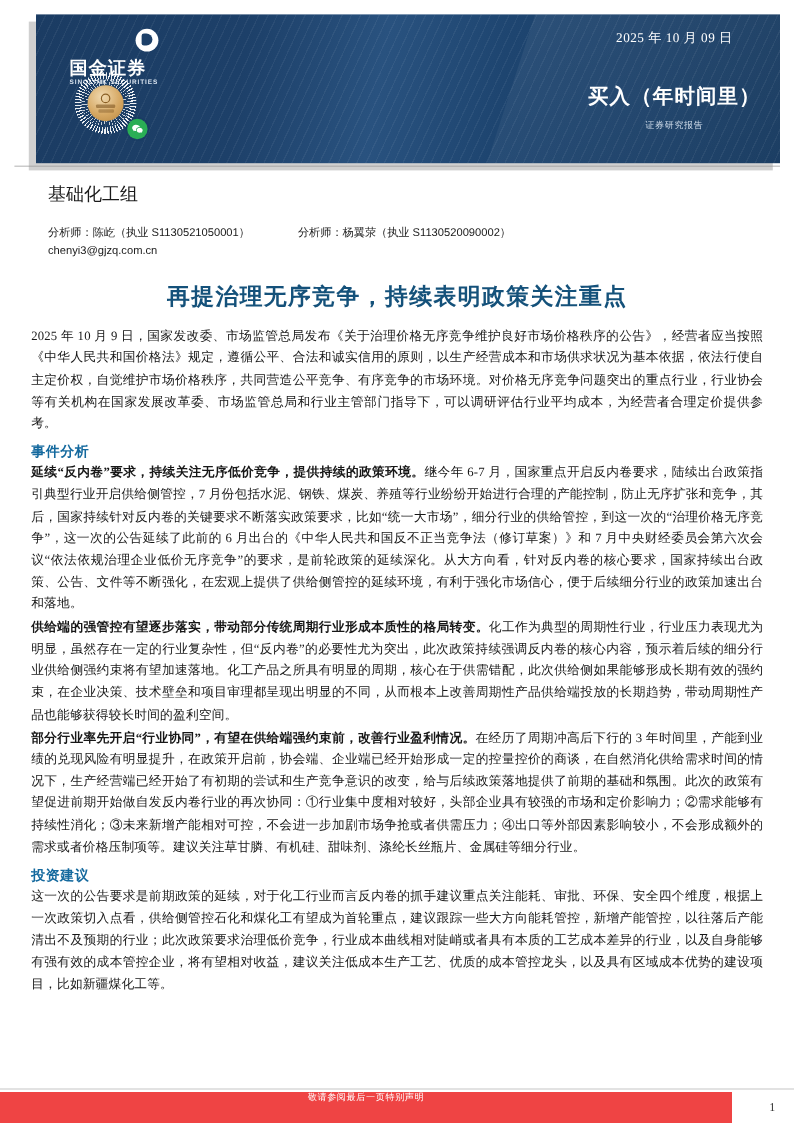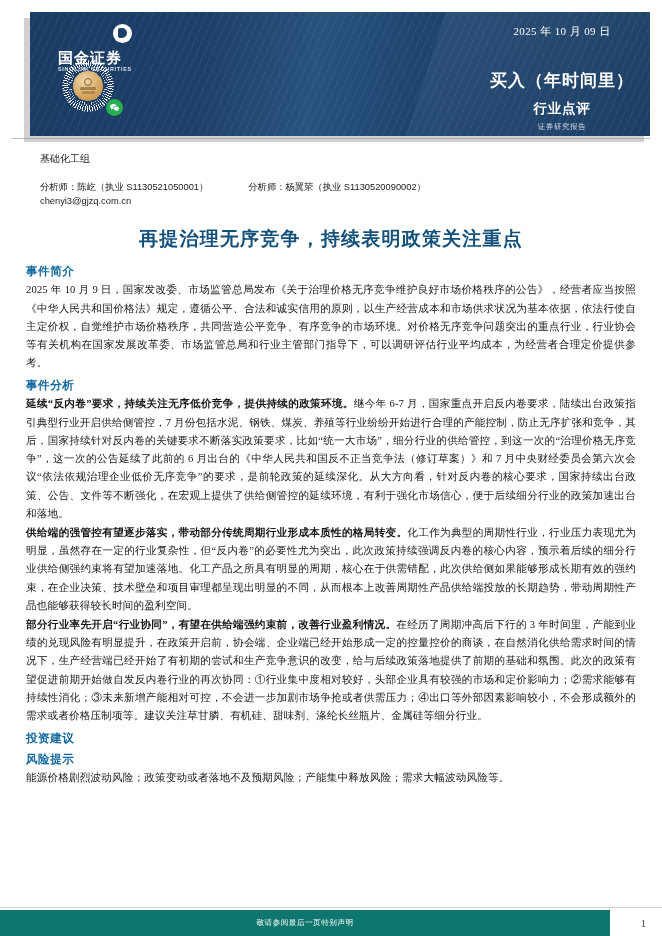--- a/index.html
+++ b/index.html
@@ -220,21 +220,21 @@
     background: #bfbfbf;
     margin: 2px 12px 0 12px;
   }
   .analysts {
     margin: 12px 0 0 40px;
     font-family: "Liberation Sans", sans-serif;
     font-size: 9.3px;
     color: #1a1a1a;
     line-height: 1.55;
   }
-  .analysts .grp { font-size: 10px; }
+  .analysts .grp { font-size: 15px; }
   .analyst-cols {
     display: flex;
     gap: 40px;
     margin-top: 13px;
   }
   .analyst-col .nm { white-space: nowrap; }
   .analyst-col .em { white-space: nowrap; }
 
   
   .doc-title {
@@ -273,23 +273,22 @@
 
   
   .footer {
     position: absolute;
     left: 0; right: 0; bottom: 0;
     height: 26px;
   }
   .footer-bar {
     position: absolute;
     left: 0; right: 52px; top: 0; bottom: 0;
-    background: #0f766e;
-    display: flex;
-    align-items: center;
+    background: #ef4444;
+    display: flex;
     justify-content: center;
   }
   .footer-note {
     color: #ffffff;
     font-family: "Liberation Sans", sans-serif;
     font-size: 7.6px;
     letter-spacing: 0.5px;
   }
   .footer-page {
     position: absolute;
@@ -336,21 +335,20 @@
           <path d="M9.2 4.3C5.4 4.3 2.4 6.8 2.4 9.9c0 1.8 1 3.3 2.6 4.4l-.6 2 2.3-1.2c.8.2 1.6.4 2.5.4h.5c-.2-.5-.3-1.1-.3-1.6 0-3 2.9-5.5 6.5-5.5h.6c-.6-2.4-3.2-4.1-7.3-4.1z" fill="#ffffff"></path>
           <path d="M21.6 14.1c0-2.5-2.5-4.5-5.5-4.5s-5.5 2-5.5 4.5 2.5 4.5 5.5 4.5c.7 0 1.4-.1 2-.3l1.9 1-.5-1.6c1.3-.8 2.1-2.1 2.1-3.6z" fill="#ffffff"></path>
         </svg>
       </div>
     </div>
 
 
     <div class="banner-right">
       <div class="banner-date">2025 年 10 月 09 日</div>
       <div class="banner-rating">买入（年时间里）</div>
-      <div class="banner-subtype">行业点评</div>
       <div class="banner-kind">证券研究报告</div>
     </div>
 
   </div>
 </div>
 
 <div class="rule"></div>
 
 <div class="analysts">
   <div class="grp">基础化工组</div>
@@ -363,39 +361,35 @@
       <div class="nm">分析师：杨翼荥（执业 S1130520090002）</div>
     </div>
   </div>
 </div>
 
 <div class="doc-title">再提治理无序竞争，持续表明政策关注重点</div>
 
 <div class="content">
 
   <div>
-    <div class="sec-head">事件简介</div>
     <p class="para"><span>2025 年 10 月 9 日，国家发改委、市场监管总局发布《关于治理价格无序竞争维护良好市场价格秩序的公告》，经营者应当按照《中华人民共和国价格法》规定，遵循公平、合法和诚实信用的原则，以生产经营成本和市场供求状况为基本依据，依法行使自主定价权，自觉维护市场价格秩序，共同营造公平竞争、有序竞争的市场环境。对价格无序竞争问题突出的重点行业，行业协会等有关机构在国家发展改革委、市场监管总局和行业主管部门指导下，可以调研评估行业平均成本，为经营者合理定价提供参考。</span></p>
   </div>
 
   <div>
     <div class="sec-head">事件分析</div>
     <p class="para"><b class="lead">延续“反内卷”要求，持续关注无序低价竞争，提供持续的政策环境。</b><span>继今年 6-7 月，国家重点开启反内卷要求，陆续出台政策指引典型行业开启供给侧管控，7 月份包括水泥、钢铁、煤炭、养殖等行业纷纷开始进行合理的产能控制，防止无序扩张和竞争，其后，国家持续针对反内卷的关键要求不断落实政策要求，比如“统一大市场”，细分行业的供给管控，到这一次的“治理价格无序竞争”，这一次的公告延续了此前的 6 月出台的《中华人民共和国反不正当竞争法（修订草案）》和 7 月中央财经委员会第六次会议“依法依规治理企业低价无序竞争”的要求，是前轮政策的延续深化。从大方向看，针对反内卷的核心要求，国家持续出台政策、公告、文件等不断强化，在宏观上提供了供给侧管控的延续环境，有利于强化市场信心，便于后续细分行业的政策加速出台和落地。</span></p>
     <p class="para"><b class="lead">供给端的强管控有望逐步落实，带动部分传统周期行业形成本质性的格局转变。</b><span>化工作为典型的周期性行业，行业压力表现尤为明显，虽然存在一定的行业复杂性，但“反内卷”的必要性尤为突出，此次政策持续强调反内卷的核心内容，预示着后续的细分行业供给侧强约束将有望加速落地。化工产品之所具有明显的周期，核心在于供需错配，此次供给侧如果能够形成长期有效的强约束，在企业决策、技术壁垒和项目审理都呈现出明显的不同，从而根本上改善周期性产品供给端投放的长期趋势，带动周期性产品也能够获得较长时间的盈利空间。</span></p>
     <p class="para"><b class="lead">部分行业率先开启“行业协同”，有望在供给端强约束前，改善行业盈利情况。</b><span>在经历了周期冲高后下行的 3 年时间里，产能到业绩的兑现风险有明显提升，在政策开启前，协会端、企业端已经开始形成一定的控量控价的商谈，在自然消化供给需求时间的情况下，生产经营端已经开始了有初期的尝试和生产竞争意识的改变，给与后续政策落地提供了前期的基础和氛围。此次的政策有望促进前期开始做自发反内卷行业的再次协同：①行业集中度相对较好，头部企业具有较强的市场和定价影响力；②需求能够有持续性消化；③未来新增产能相对可控，不会进一步加剧市场争抢或者供需压力；④出口等外部因素影响较小，不会形成额外的需求或者价格压制项等。建议关注草甘膦、有机硅、甜味剂、涤纶长丝瓶片、金属硅等细分行业。</span></p>
   </div>
 
   <div>
     <div class="sec-head">投资建议</div>
-  </div>
-
-  <div>
-    <div class="sec-head">风险提示</div>
-    <p class="para"><span>能源价格剧烈波动风险；政策变动或者落地不及预期风险；产能集中释放风险；需求大幅波动风险等。</span></p>
-  </div>
+    <p class="para"><span>这一次的公告要求是前期政策的延续，对于化工行业而言反内卷的抓手建议重点关注能耗、审批、环保、安全四个维度，根据上一次政策切入点看，供给侧管控石化和煤化工有望成为首轮重点，建议跟踪一些大方向能耗管控，新增产能管控，以往落后产能清出不及预期的行业；此次政策要求治理低价竞争，行业成本曲线相对陡峭或者具有本质的工艺成本差异的行业，以及自身能够有强有效的成本管控企业，将有望相对收益，建议关注低成本生产工艺、优质的成本管控龙头，以及具有区域成本优势的建设项目，比如新疆煤化工等。</span></p>
+  </div>
+
 
 </div>
 
 <div class="footer">
   <div class="footer-top-rule"></div>
   <div class="footer-bar">
     <span class="footer-note">敬请参阅最后一页特别声明</span>
   </div>
   <div class="footer-page">1</div>
 </div>

